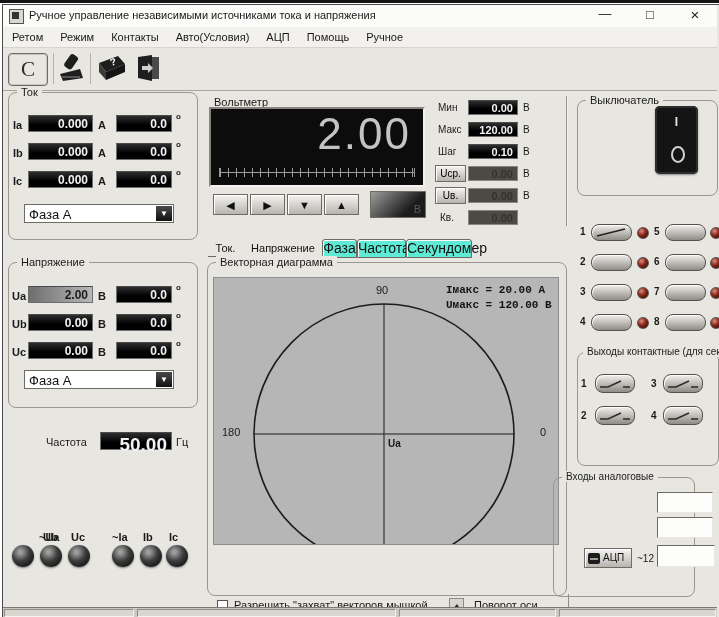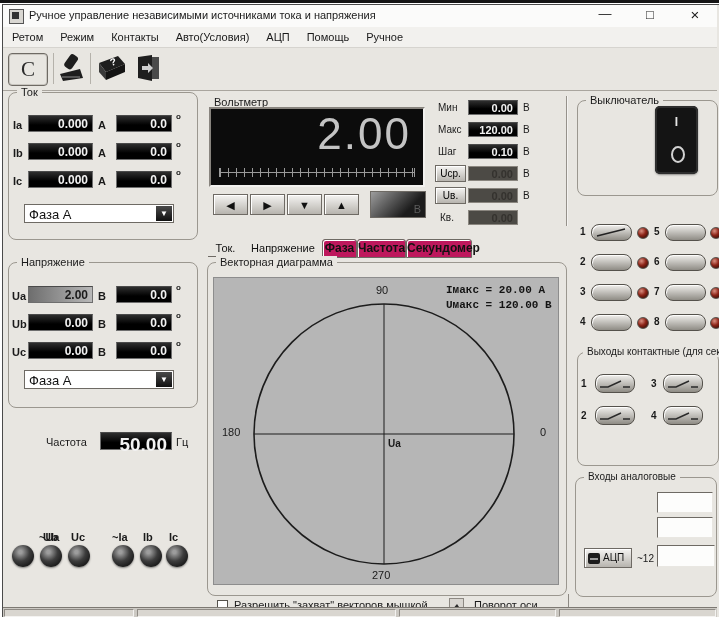--- a/index.html
+++ b/index.html
@@ -25,21 +25,21 @@
   
   .btn3d{background:linear-gradient(180deg,#f5f4f2,#b7b4ae);border:1px solid #6e6a64;box-shadow:inset 1px 1px 0 #fff;box-sizing:border-box;text-align:center;}
   .pill{border-radius:8px;background:linear-gradient(180deg,#f1f0ed,#8f8c85);border:1px solid #55524c;box-shadow:inset 1px 1px 0 rgba(255,255,255,.85);box-sizing:border-box;}
   .led{width:12px;height:12px;border-radius:50%;background:radial-gradient(circle at 35% 30%,#cf8274 6%,#8c2418 45%,#3c0f07 85%);border:1px solid #57534d;box-sizing:border-box;}
   .knob{width:22px;height:22px;border-radius:50%;background:radial-gradient(circle at 38% 32%,#9d9d9d 8%,#3d3d3d 45%,#0b0b0b 90%);box-shadow:0 1px 2px rgba(0,0,0,.45);}
   .combo{background:#fff;border:1px solid #6e6a64;box-sizing:border-box;}
   .combo .txt{position:absolute;left:4px;top:2px;font-size:13px;color:#111;}
   .combo .arr{position:absolute;right:1px;top:1px;bottom:1px;width:16px;background:linear-gradient(#4a4a4a,#101010);color:#fff;font-size:8px;text-align:center;line-height:16px;}
   .field{background:#fdfdfc;border:1px solid;border-color:#6e6a64 #e9e7e2 #e9e7e2 #6e6a64;box-sizing:border-box;}
   .tabflat{font-size:11px;color:#111;text-align:center;border-bottom:1px solid #6e6a64;}
-  .tabbox{font-size:12px;color:#111;text-align:center;border:1px solid #6e6a64;border-radius:3px 3px 0 0;background:#be185d;box-shadow:inset 1px 1px 0 #fff;font-weight:bold;}
+  .tabbox{font-size:14px;color:#111;text-align:center;border:1px solid #6e6a64;border-radius:3px 3px 0 0;background:#5eead4;box-shadow:inset 1px 1px 0 #fff;}
   .seg{background:#d9d6d0;border:1px solid;border-color:#8f8b85 #f4f3f1 #f4f3f1 #8f8b85;box-sizing:border-box;}
   .mono{font-family:"Liberation Mono",monospace;}
 </style>
 </head>
 <body>
 
 <div id="screen">
 
   <div class="abs" style="left:0;top:0;width:719px;height:3px;background:#151515;"></div>
 
@@ -208,21 +208,21 @@
 
   <div class="abs tabflat" style="left:208px;top:240px;width:35px;height:16px;line-height:16px;">Ток.</div>
   <div class="abs tabflat" style="left:247px;top:240px;width:72px;height:16px;line-height:16px;">Напряжение</div>
   <div class="abs tabbox" style="left:322px;top:239px;width:33px;height:17px;line-height:16px;">Фаза</div>
   <div class="abs tabbox" style="left:357px;top:239px;width:47px;height:17px;line-height:16px;">Частота</div>
   <div class="abs tabbox" style="left:406px;top:239px;width:64px;height:17px;line-height:16px;">Секундомер</div>
 
   <div class="abs gb" style="left:207px;top:262px;width:358px;height:332px;">
     <span class="legend">Векторная диаграмма</span>
   </div>
-  <div class="abs" style="left:213px;top:277px;width:346px;height:308px;background:#b6b6b6;border:1px solid #8d8d8d;box-sizing:border-box;overflow:hidden;">
+  <div class="abs" style="left:213px;top:277px;width:346px;height:268px;background:#b6b6b6;border:1px solid #8d8d8d;box-sizing:border-box;overflow:hidden;">
     <svg width="344" height="306" style="position:absolute;left:0;top:0;">
       <circle cx="170" cy="156" r="130" fill="none" stroke="#1c1c1c" stroke-width="1.6"></circle>
       <line x1="170" y1="26" x2="170" y2="286" stroke="#1c1c1c" stroke-width="1"></line>
       <line x1="40" y1="156" x2="300" y2="156" stroke="#1c1c1c" stroke-width="1"></line>
     </svg>
     <span class="abs lbl" style="left:162px;top:6px;">90</span>
     <span class="abs lbl" style="left:8px;top:148px;">180</span>
     <span class="abs lbl" style="left:326px;top:148px;">0</span>
     <span class="abs lbl" style="left:158px;top:291px;">270</span>
     <span class="abs mono b" style="left:232px;top:6px;font-size:11px;color:#141414;white-space:nowrap;">Iмакс = 20.00 А</span>
@@ -302,21 +302,21 @@
         <path d="M4 12 h8 l13 -6 M27 12 h7" stroke="#2a2a2a" stroke-width="1.4" fill="none"></path>
       </svg>
   </div>
   <span class="abs lbl b" style="left:651px;top:410px;font-size:10px;">4</span>
   <div class="abs pill" style="left:663px;top:406px;width:40px;height:19px;">
     <svg width="38" height="17" viewBox="0 0 38 17">
         <path d="M4 12 h8 l13 -6 M27 12 h7" stroke="#2a2a2a" stroke-width="1.4" fill="none"></path>
       </svg>
   </div>
 
-  <div class="abs gb" style="left:575px;top:477px;width:140px;height:118px;">
+  <div class="abs gb" style="left:553px;top:477px;width:140px;height:118px;">
     <span class="legend" style="font-size:10px;">Входы аналоговые</span>
   </div>
   <div class="abs field" style="left:657px;top:492px;width:56px;height:21px;"></div>
   <div class="abs field" style="left:657px;top:517px;width:56px;height:21px;"></div>
   <div class="abs btn3d" style="left:584px;top:548px;width:48px;height:20px;">
     <div class="abs" style="left:3px;top:4px;width:12px;height:11px;background:#1c1c1c;border-radius:2px;">
       <div class="abs" style="left:2px;top:5px;width:8px;height:2px;background:#9a9a9a;"></div>
     </div>
     <span class="abs" style="left:18px;top:3px;font-size:10px;color:#111;">АЦП</span>
   </div>

